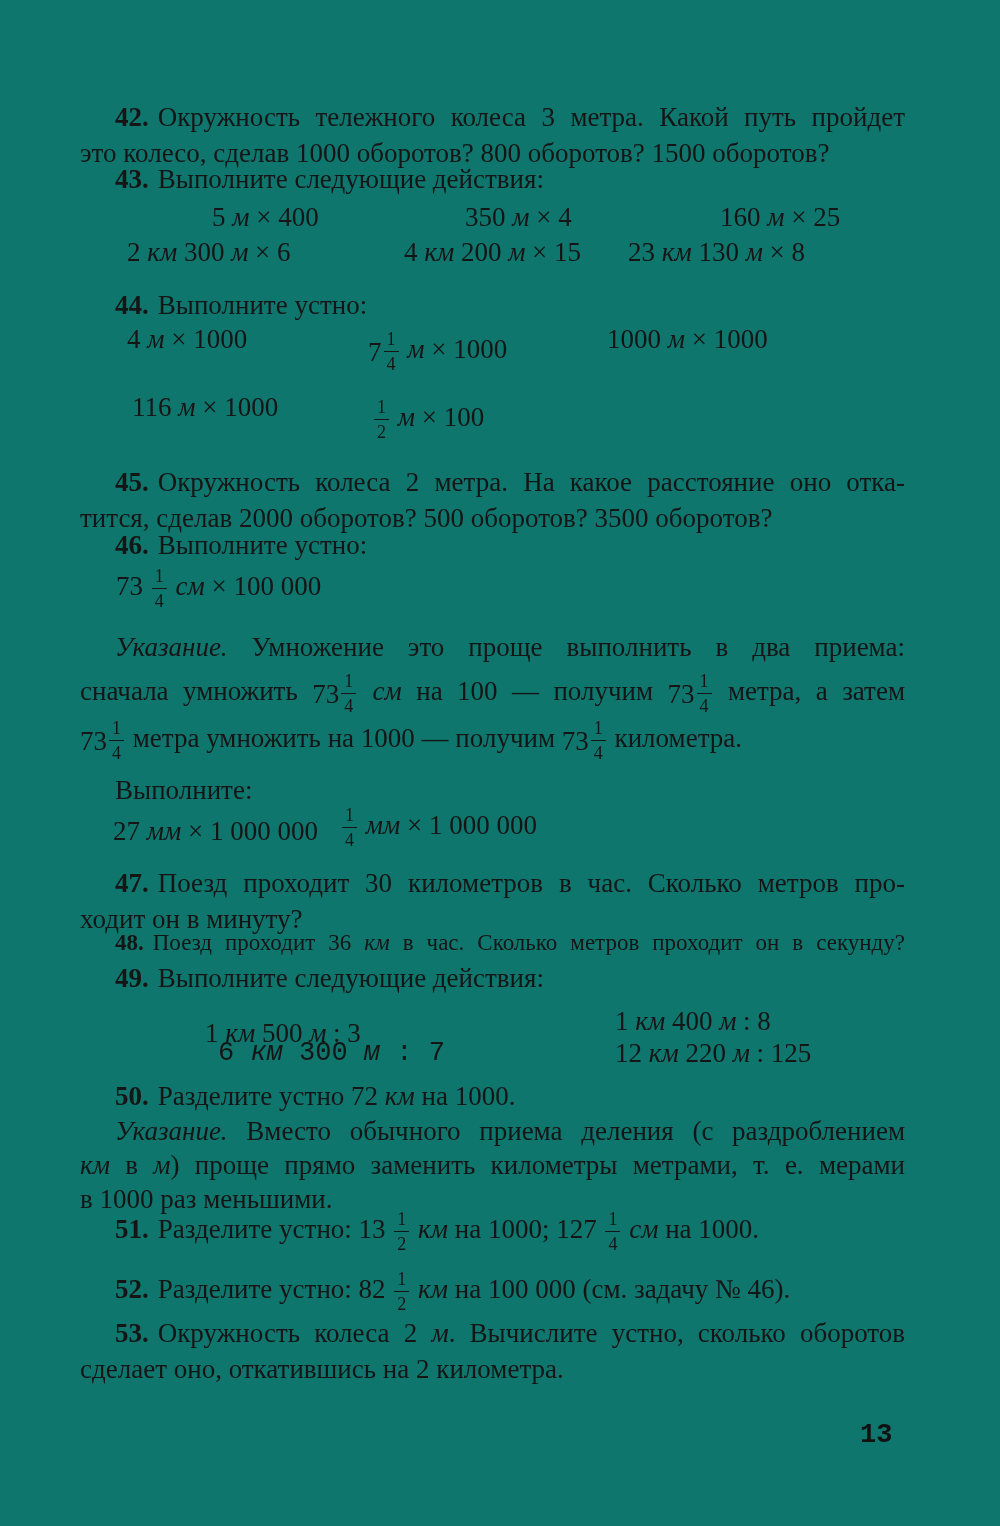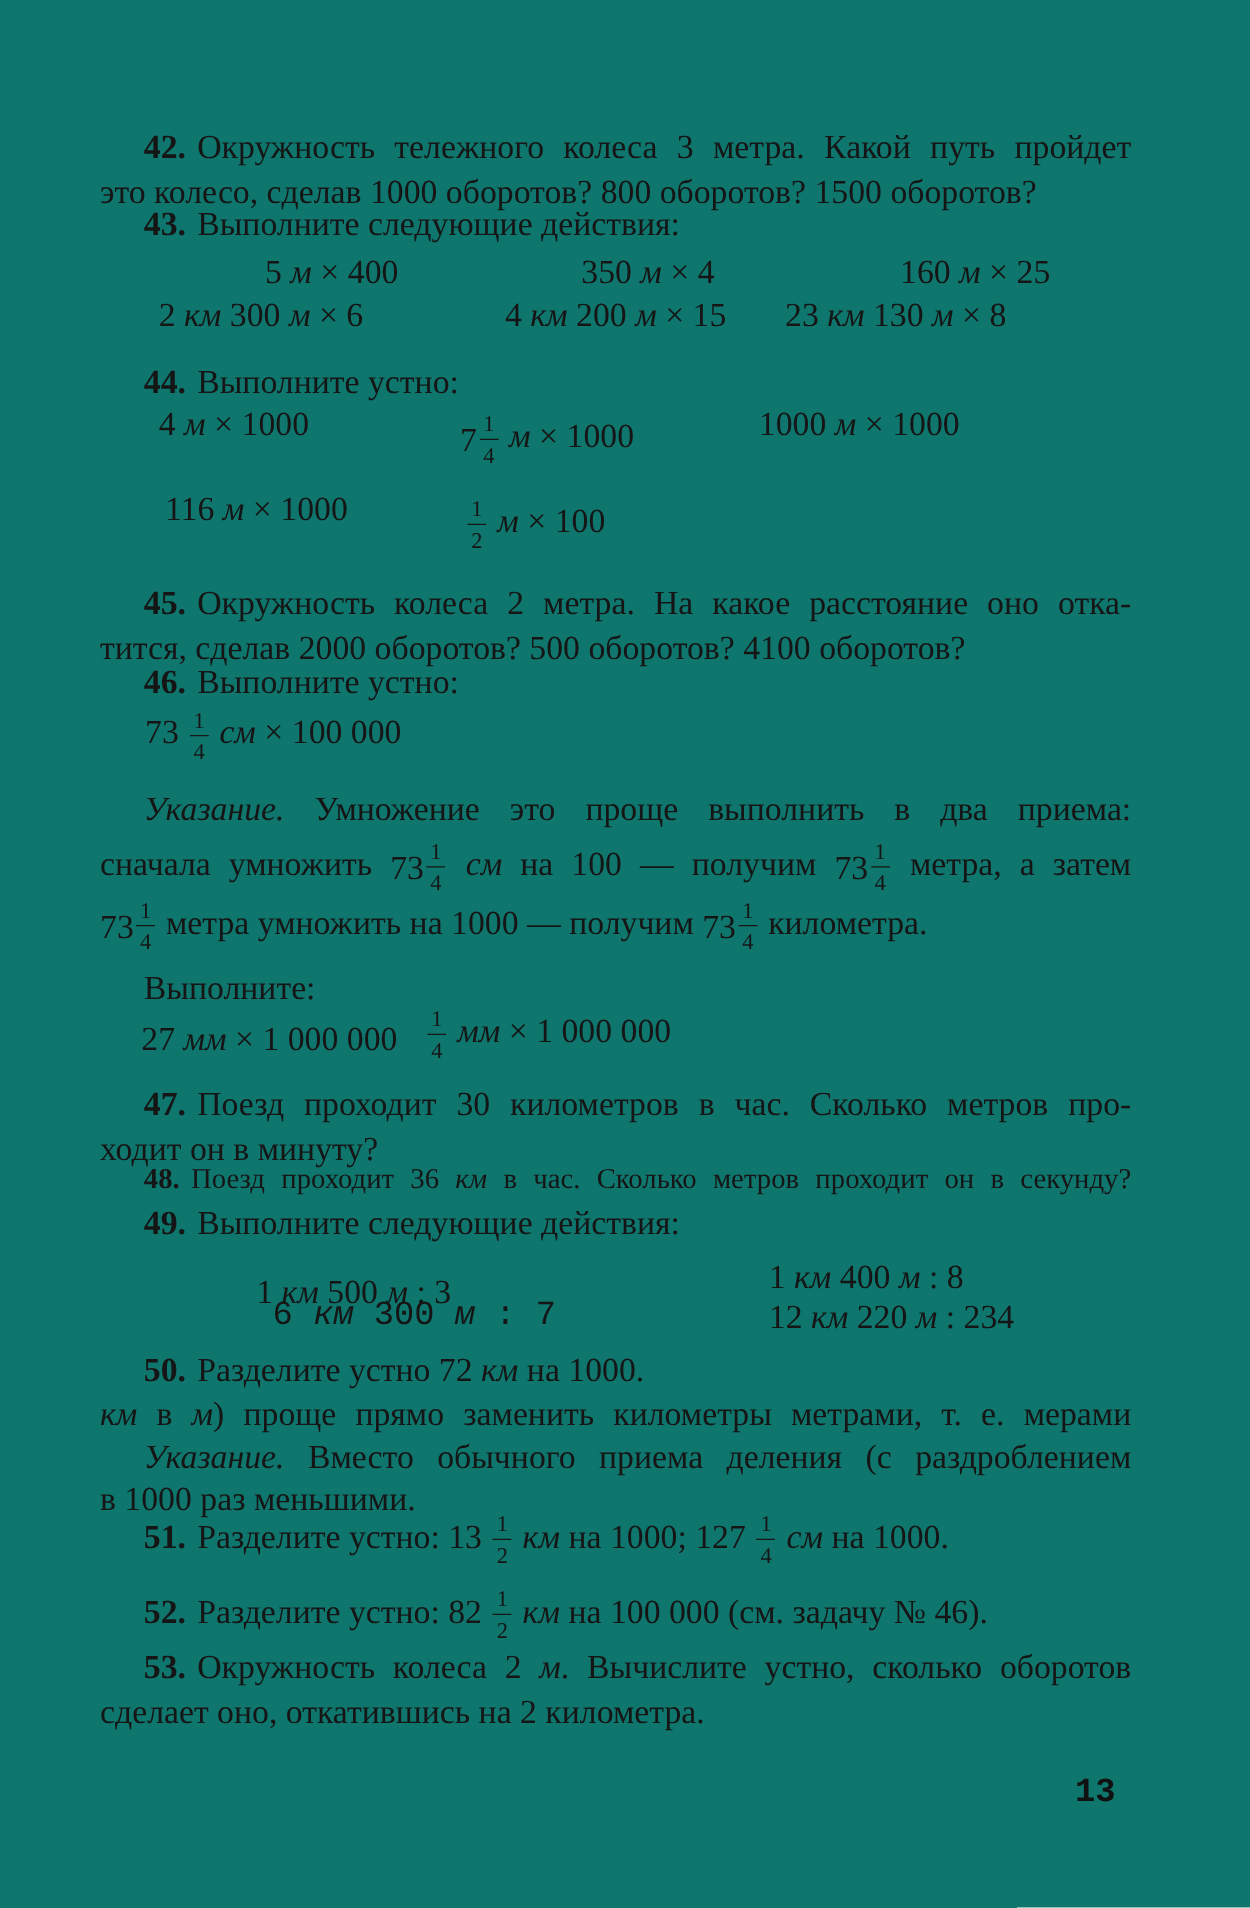--- a/index.html
+++ b/index.html
@@ -55,21 +55,21 @@
           </span><span> </span><span class="it">м</span><span> × 1000</span></div>
         <div class="cell" style="left: 527px; top: 0px;"><span>1000 </span><span class="it">м</span><span> × 1000</span></div>
         <div class="cell" style="left: 52px; top: 68px;"><span>116 </span><span class="it">м</span><span> × 1000</span></div>
         <div class="cell" style="left: 292px; top: 76px;"><span class="fr">
             <span class="n">1</span>
             <span class="d">2</span>
           </span><span> </span><span class="it">м</span><span> × 100</span></div>
       </div>
       <div style="margin-top: 2px;">
         <div class="line ind jst" style="line-height: 36px;"><span class="b">45.</span><span>Окружность колеса 2 метра. На какое расстояние оно отка-</span></div>
-        <div class="line" style="line-height: 36px;"><span>тится, сделав 2000 оборотов? 500 оборотов? 4100 оборотов?</span></div>
+        <div class="line" style="line-height: 36px;"><span>тится, сделав 2000 оборотов? 500 оборотов? 3500 оборотов?</span></div>
       </div>
       <div style="margin-top: -9px;">
         <div class="line ind" style="line-height: 36px;"><span class="b">46.</span><span>Выполните устно:</span></div>
       </div>
       <div class="mathblock" style="margin-top: 4px; height: 50px;">
         <div class="cell" style="left: 36px; top: 0px;"><span>73 </span><span class="fr">
             <span class="n">1</span>
             <span class="d">4</span>
           </span><span> </span><span class="it">см</span><span> × 100 000</span></div>
       </div>
@@ -119,28 +119,28 @@
       <div style="margin-top: -12px;">
         <div class="line ind jst" style="line-height: 36px; font-size: 23px;"><span class="b">48.</span><span>Поезд проходит 36 </span><span class="it">км</span><span> в час. Сколько метров проходит он в секунду?</span></div>
       </div>
       <div style="margin-top: -1px;">
         <div class="line ind" style="line-height: 36px;"><span class="b">49.</span><span>Выполните следующие действия:</span></div>
       </div>
       <div class="mathblock" style="margin-top: 8px; height: 70px;">
         <div class="cell" style="left: 125px; top: 12px;"><span>1 </span><span class="it">км</span><span> 500 </span><span class="it">м</span><span> : 3</span></div>
         <div class="cell" style="left: 535px; top: 0px;"><span>1 </span><span class="it">км</span><span> 400 </span><span class="it">м</span><span> : 8</span></div>
         <div class="cell" style="left: 138px; top: 32px; font-family: Liberation Mono, monospace;"><span>6 </span><span class="it">км</span><span> 300 </span><span class="it">м</span><span> : 7</span></div>
-        <div class="cell" style="left: 535px; top: 32px;"><span>12 </span><span class="it">км</span><span> 220 </span><span class="it">м</span><span> : 234</span></div>
+        <div class="cell" style="left: 535px; top: 32px;"><span>12 </span><span class="it">км</span><span> 220 </span><span class="it">м</span><span> : 125</span></div>
       </div>
       <div style="margin-top: 4px;">
         <div class="line ind" style="line-height: 36px;"><span class="b">50.</span><span>Разделите устно 72 </span><span class="it">км</span><span> на 1000.</span></div>
       </div>
       <div style="margin-top: 0px;">
+        <div class="line ind jst" style="line-height: 34px;"><span class="it">Указание.</span><span> Вместо обычного приема деления (с раздроблением</span></div>
         <div class="line jst" style="line-height: 34px;"><span class="it">км</span><span> в </span><span class="it">м</span><span>) проще прямо заменить километры метрами, т. е. мерами</span></div>
-        <div class="line ind jst" style="line-height: 34px;"><span class="it">Указание.</span><span> Вместо обычного приема деления (с раздроблением</span></div>
         <div class="line" style="line-height: 34px;"><span>в 1000 раз меньшими.</span></div>
       </div>
       <div style="margin-top: -13px;">
         <div class="line ind" style="line-height: 52px;"><span class="b">51.</span><span>Разделите устно: 13 </span><span class="fr">
             <span class="n">1</span>
             <span class="d">2</span>
           </span><span> </span><span class="it">км</span><span> на 1000; 127 </span><span class="fr">
             <span class="n">1</span>
             <span class="d">4</span>
           </span><span> </span><span class="it">см</span><span> на 1000.</span></div>

